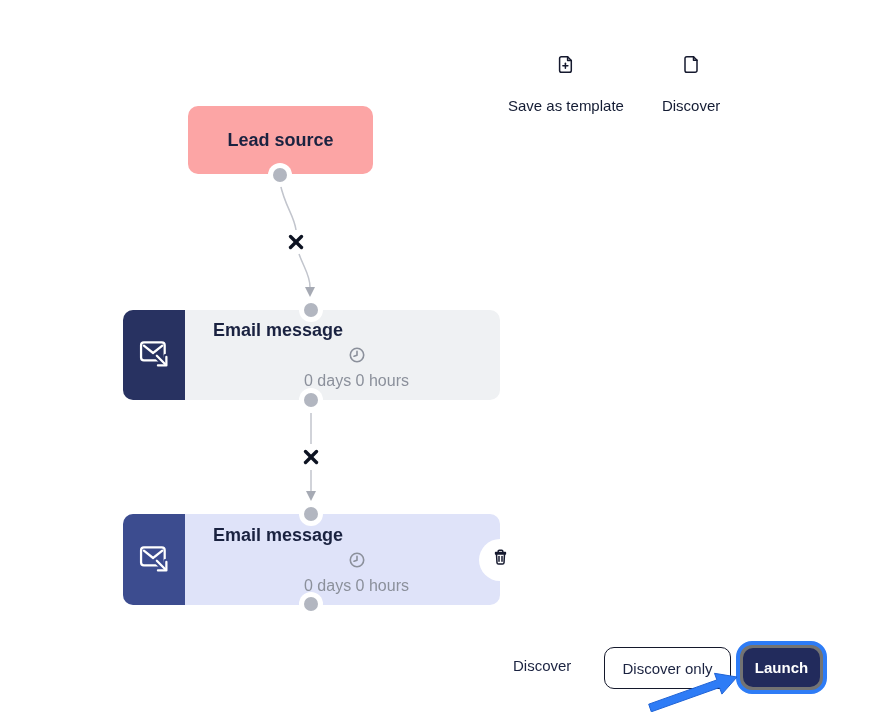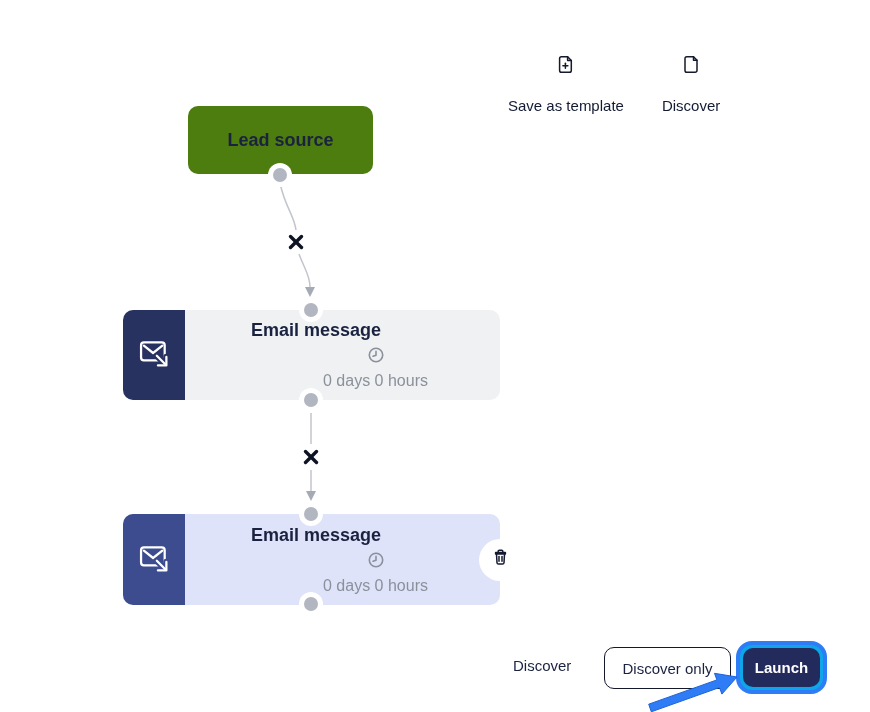--- a/index.html
+++ b/index.html
@@ -18,37 +18,37 @@
   .hdr-btn {
     display: flex; align-items: center; gap: 22px;
     background: none; border: none; cursor: pointer;
     font-family: inherit; font-size: 15px; font-weight: 500; color: #131b33; flex-direction: column;
   }
   .hdr-btn svg { display: block; }
 
   
   .lead-node {
     position: absolute; left: 188px; top: 106px; width: 185px; height: 68px;
-    background: #4d7c0f; border-radius: 10px;
+    background: #fca5a5; border-radius: 10px;
     display: flex; align-items: center; justify-content: center;
     font-size: 18px; font-weight: 700; color: #1a2240; cursor: pointer;
   }
   .email-node {
     position: absolute; left: 123px; width: 377px;
     display: flex; border-radius: 10px; cursor: pointer;
   }
   .email-node.step1 { top: 310px; height: 90px; background: #eff1f3; }
   .email-node.step2 { top: 514px; height: 91px; background: #dfe3f9; }
   .icon-block {
     width: 62px; flex: 0 0 62px; border-radius: 10px 0 0 10px;
     display: flex; align-items: center; justify-content: center;
   }
   .step1 .icon-block { background: #283261; }
   .step2 .icon-block { background: #3c4c8f; }
-  .node-body { flex: 1; display: flex; flex-direction: column; justify-content: center; gap: 5px; padding-left: 28px; margin-left: 38px; }
+  .node-body { flex: 1; display: flex; flex-direction: column; justify-content: center; gap: 5px; padding-left: 28px; }
   .node-title { font-size: 18px; font-weight: 700; color: #1a2240; }
   .node-meta { display: flex; align-items: center; gap: 8px; font-size: 16px; color: #8b909b; flex-direction: column; }
   .node-meta svg { display: block; }
 
   .trash-notch {
     position: absolute; right: -21px; top: 50%; transform: translateY(-50%);
     width: 42px; height: 42px; border-radius: 50%; background: #ffffff;
     display: flex; align-items: center; justify-content: center; cursor: pointer;
   }
 
@@ -62,21 +62,21 @@
     background: none; border: none; cursor: pointer;
     font-family: inherit; font-size: 15px; font-weight: 500; color: #1a2240;
   }
   .footer-discover {
     position: absolute; left: 604px; top: 647px; width: 127px; height: 42px;
     background: #ffffff; border: 1.5px solid #14182b; border-radius: 10px;
     font-family: inherit; font-size: 15px; font-weight: 500; color: #1a2240; cursor: pointer;
   }
   .launch-ring {
     position: absolute; left: 736px; top: 641px;
-    border: 4px solid #2e7cf6; border-radius: 16px; padding: 3px; background: #0ea5e9;
+    border: 4px solid #2e7cf6; border-radius: 16px; padding: 3px; background: #737373;
     display: inline-block;
   }
   .footer-launch {
     display: block; width: 77px; height: 39px;
     background: #222b5c; border: none; border-radius: 10px;
     font-family: inherit; font-size: 15px; font-weight: 700; color: #ffffff; cursor: pointer;
   }
   .annotation-arrow { position: absolute; inset: 0; pointer-events: none; }
 </style>
 </head>

